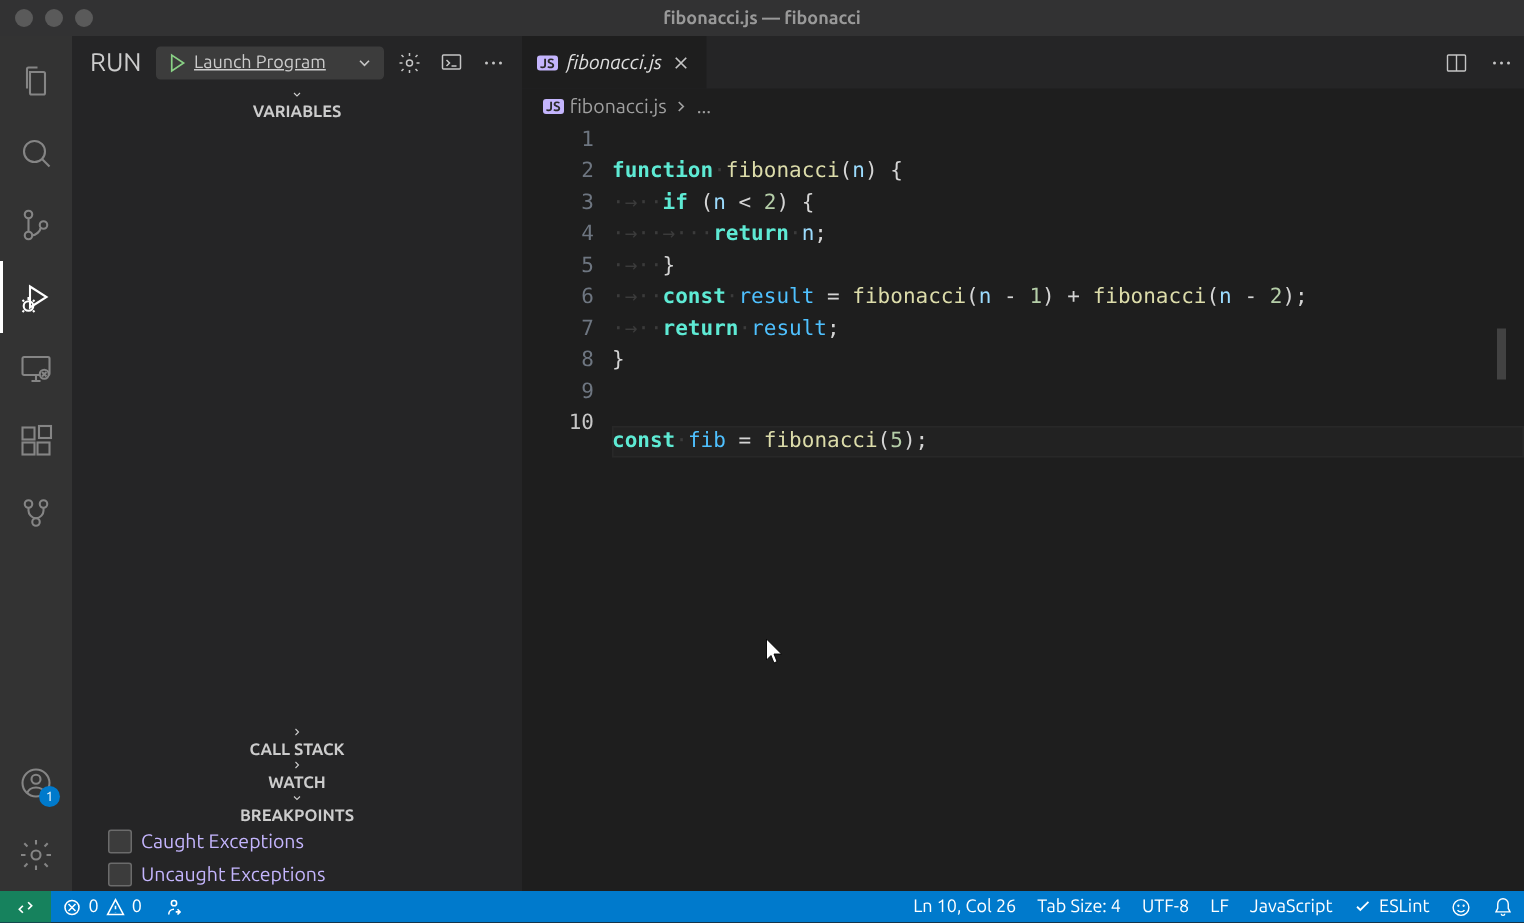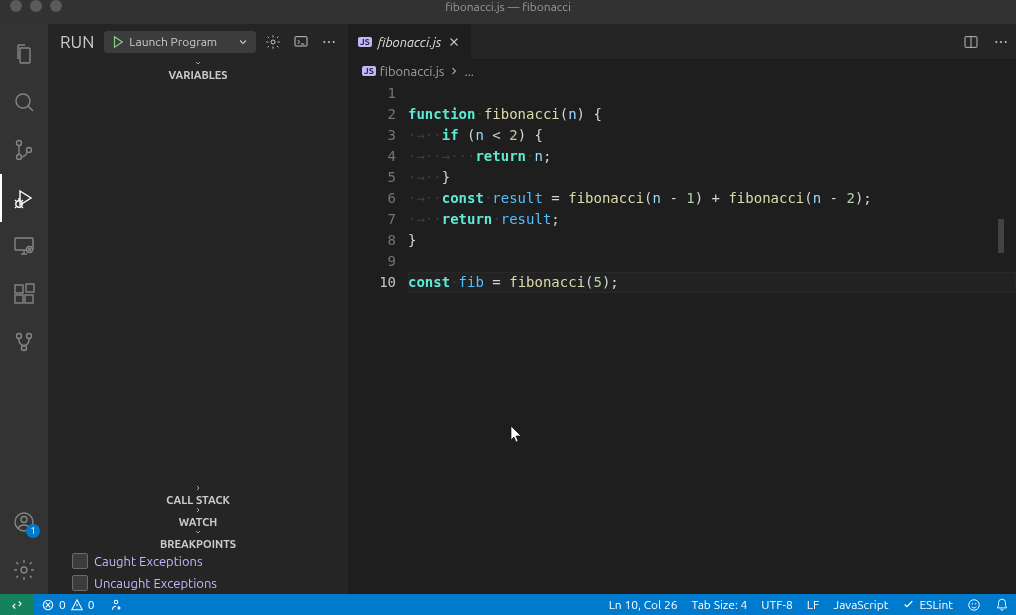--- a/index.html
+++ b/index.html
@@ -10,21 +10,23 @@
   font-family: -apple-system, 'Segoe UI', Ubuntu, sans-serif;
   font-size: 13px;
   color: #cccccc;
   overflow: hidden;
   position: relative;
 }
 .titlebar {
   height: 24px;
   background: #323233;
   display: flex;
+  align-items: center;
   position: relative;
+  font-weight: bold;
 }
 .traffic-lights { display: flex; gap: 8px; padding-left: 10px; }
 .traffic-light { width: 12px; height: 12px; border-radius: 50%; }
 .tl-close { background: #5a5a5a; }
 .tl-min { background: #5a5a5a; }
 .tl-max { background: #5a5a5a; }
 .title-text {
   position: absolute;
   left: 50%;
   transform: translateX(-50%);
@@ -105,21 +107,21 @@
   border: 1px solid #3c3c3c;
   border-radius: 3px;
   display: flex;
   align-items: center;
   padding: 0 6px;
   color: #ccc;
   font-size: 12px;
   gap: 4px;
   justify-content: space-between;
 }
-.config-left{ display:flex; align-items:flex-start; gap:4px;}
+.config-left{ display:flex; align-items:flex-start; gap:4px;text-decoration:underline;}
 .toolbar-icon {
   width: 22px; height: 22px;
   display: flex; align-items: center; justify-content: center;
   color: #c5c5c5;
 }
 .section-header {
   height: 22px;
   display: flex;
   align-items: center;
   padding: 0 8px;
@@ -204,21 +206,21 @@
 .gutter .current { color: #c6c6c6; }
 .code { flex: 1; white-space: pre; color: #d4d4d4; }
 .kw { color: #5eead4; font-weight: bold; }
 .fn { color: #dcdcaa; }
 .var { color: #9cdcfe; }
 .num { color: #b5cea8; }
 .op { color: #d4d4d4; }
 .p { color: #d4d4d4; }
 .const { color: #4fc1ff; }
 .ws { color: #3b3b3b; }
-.current-line { background: rgba(255,255,255,0.02); box-shadow: inset 0 0 0 1px #282828;}
+.current-line { background: rgba(255,255,255,0.02); box-shadow: inset 0 0 0 1px #282828; margin-top: 12px;}
 
 .minimap {
   position: absolute;
   right: 12px;
   top: 0;
   width: 6px;
   height: 100%;
 }
 .minimap-chunk {
   position: absolute;

